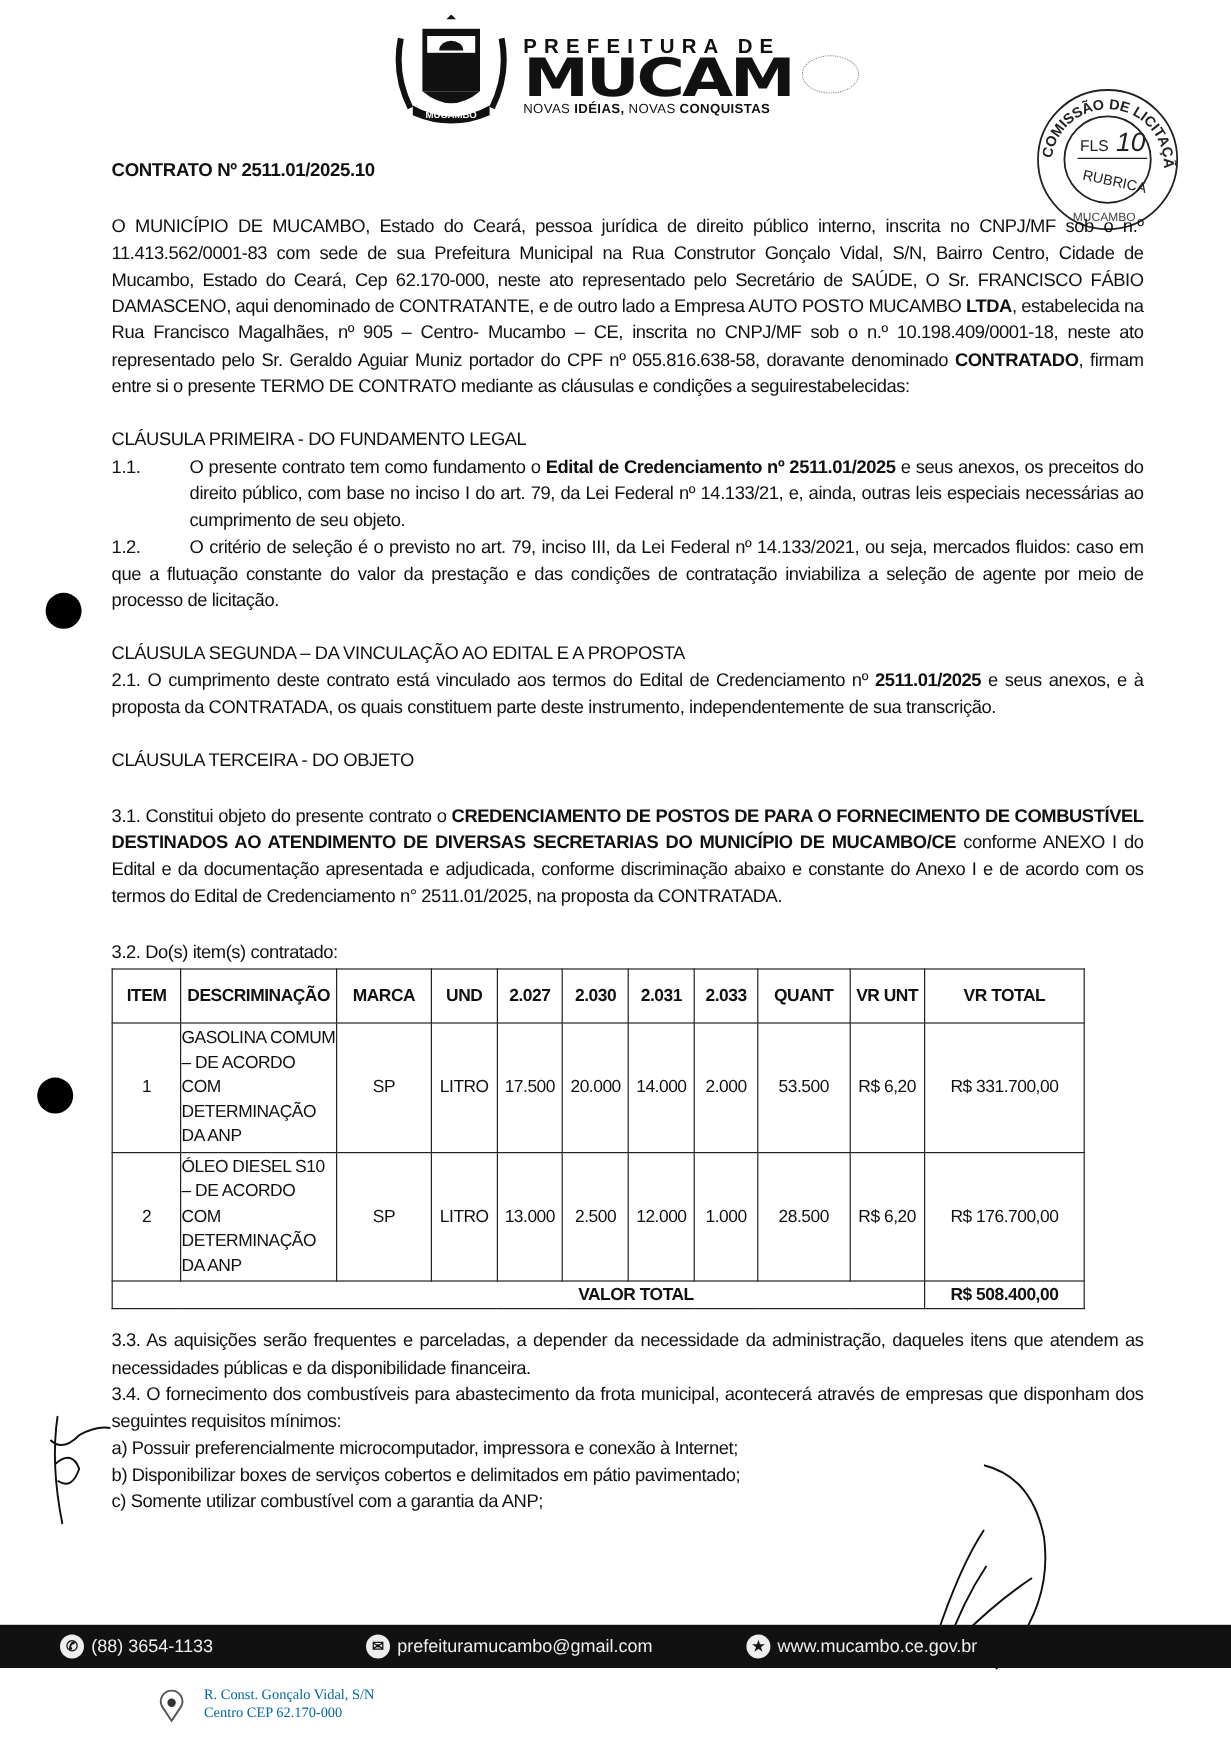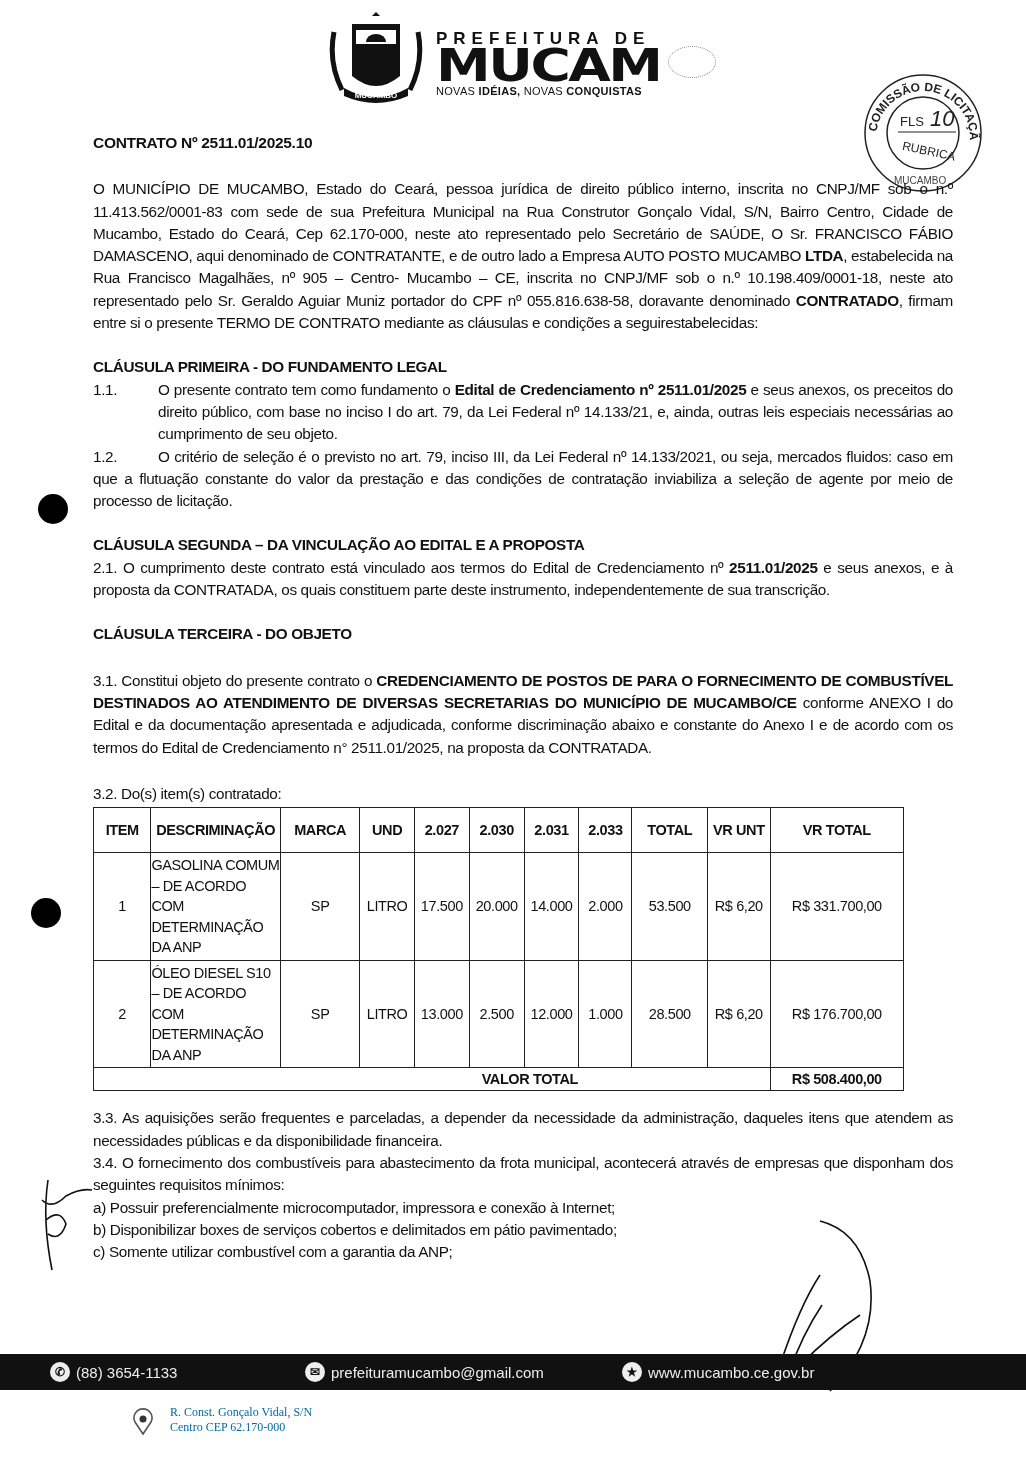--- a/index.html
+++ b/index.html
@@ -24,21 +24,21 @@
                 border: 1px dotted #888; border-radius: 50%; }
 
   
   .stamp { left: 858px; top: 68px; width: 130px; height: 125px; }
 
   
   .doc { left: 93px; top: 132px; width: 860px; font-size: 15.3px; line-height: 22.3px;
          letter-spacing: -0.35px; }
   .doc p { margin: 0; text-align: justify; }
   .title { font-weight: bold; font-size: 15.5px; margin: 0; letter-spacing: -0.3px; }
-  .heading { font-weight: bold; margin: 0; }
+  .heading { font-weight: normal; margin: 0; }
   .gap-s { height: 22px; }
   .gap-m { height: 24px; }
   .item-row { display: flex; }
   .item-num { width: 65px; flex: none; }
   .item-body { flex: 1; text-align: justify; }
 
   
   table.items { border-collapse: collapse; width: 811px; margin-top: 2px; font-size: 14.5px; letter-spacing: -0.4px; }
   table.items th, table.items td { border: 1.2px solid #222; padding: 0 4px; }
   table.items th { font-weight: bold; height: 44px; text-align: center; }
@@ -146,21 +146,21 @@
     <thead>
       <tr id="thead-row">
           <th>ITEM</th>
           <th>DESCRIMINAÇÃO</th>
           <th>MARCA</th>
           <th>UND</th>
           <th>2.027</th>
           <th>2.030</th>
           <th>2.031</th>
           <th>2.033</th>
-          <th>TOTAL</th>
+          <th>QUANT</th>
           <th>VR UNT</th>
           <th>VR TOTAL</th>
         </tr>
     </thead>
     <tbody id="tbody">
         <tr>
           <td>1</td>
           <td class="desc">GASOLINA COMUM – DE ACORDO COM DETERMINAÇÃO DA ANP</td>
           <td>SP</td>
           <td>LITRO</td>

